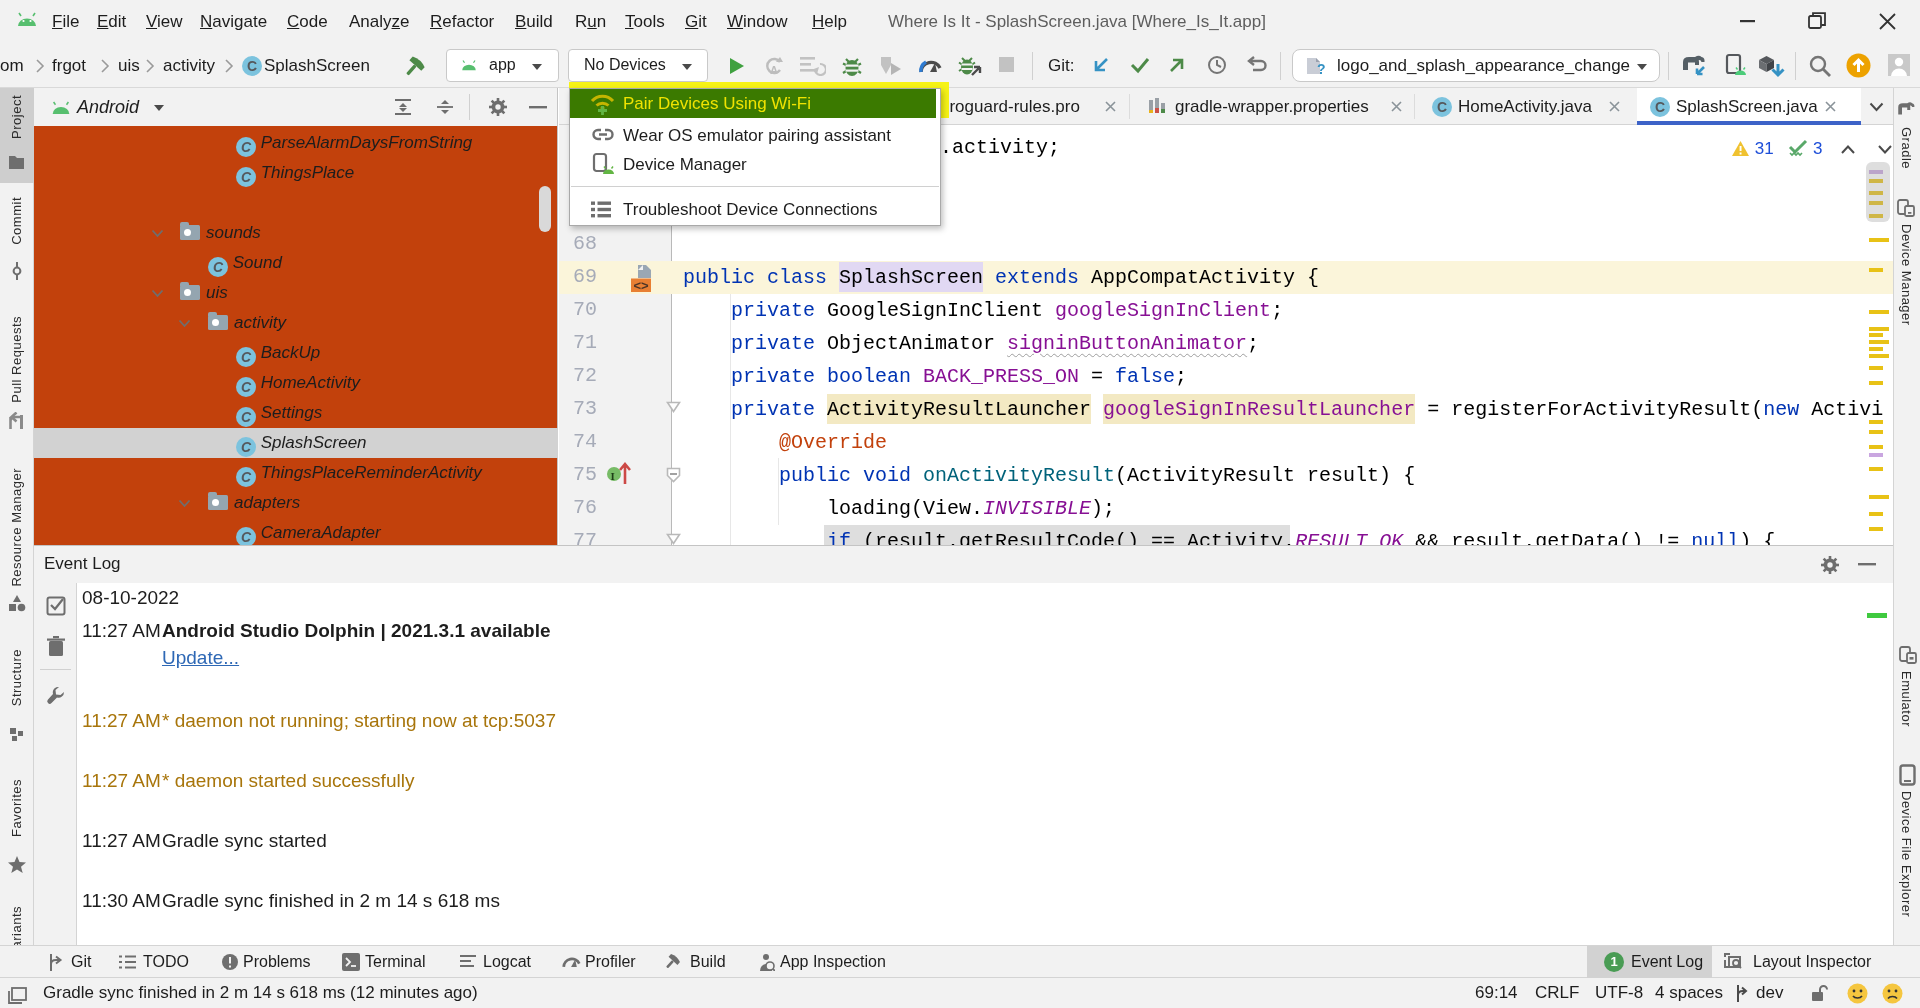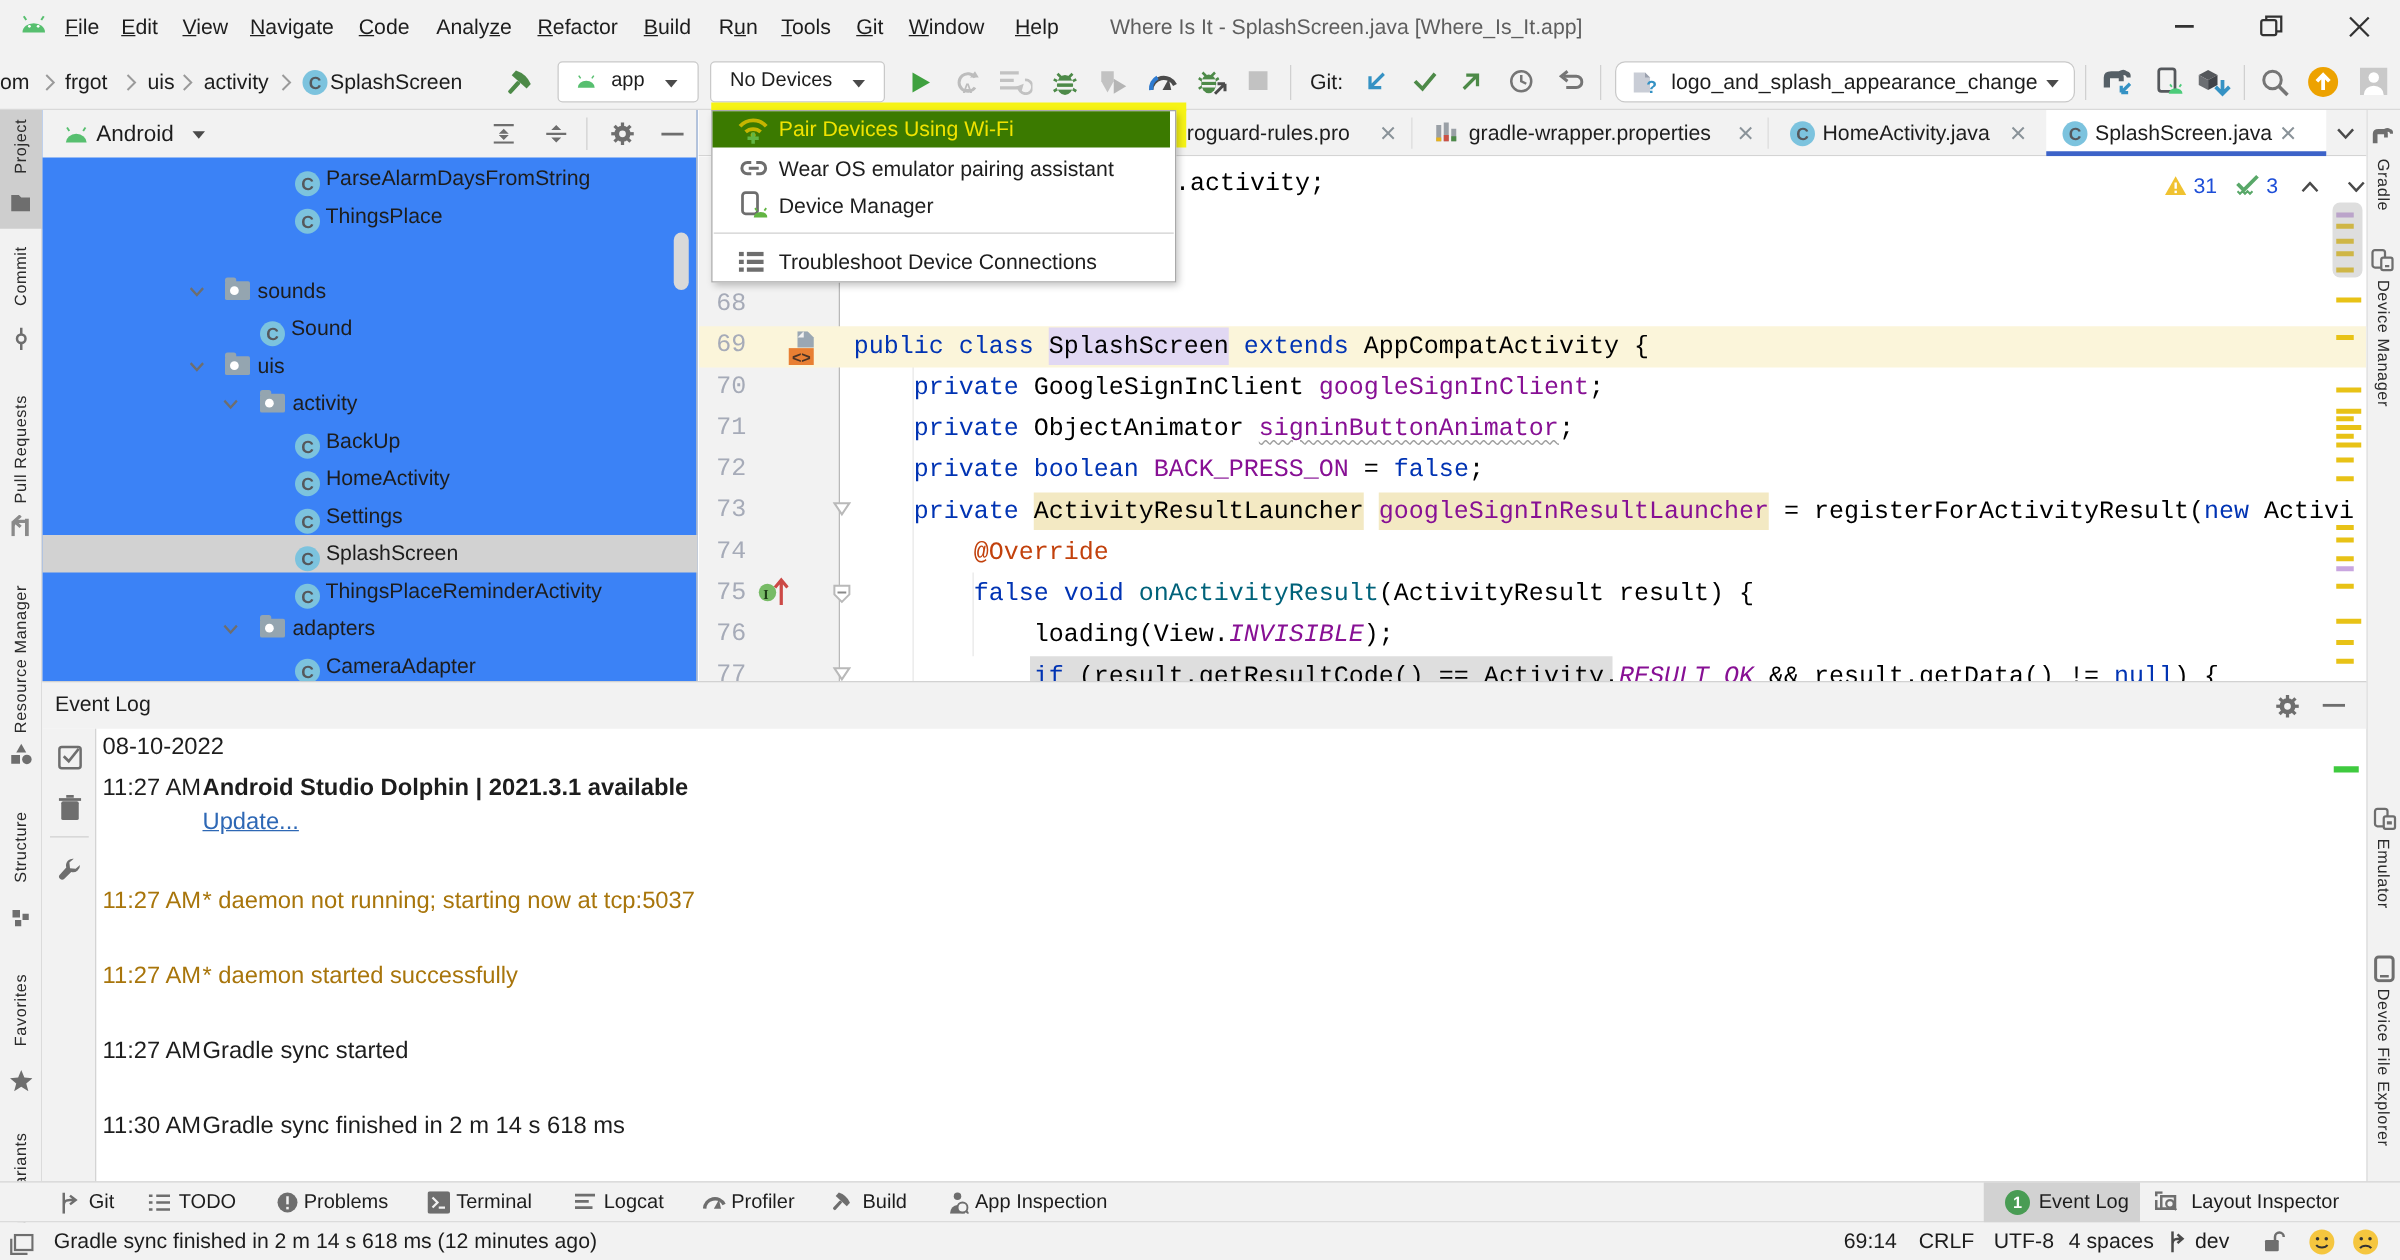--- a/index.html
+++ b/index.html
@@ -13,21 +13,21 @@
 
 #toolbar { left:0; top:44px; width:1920px; height:44px; background:#f2f2f2; border-bottom:1px solid #d9d9d9; }
 .crumb { position:absolute; top:0; height:43px; line-height:43px; font-size:17px; color:#1d1d1d; }
 .tbtn { position:absolute; top:5px; height:33px; background:#fff; border:1px solid #c9c9c9; border-radius:4px; font-size:17px; color:#1d1d1d; }
 
 #lstripe { left:0; top:88px; width:34px; height:857px; background:#f2f2f2; border-right:1px solid #d4d4d4; }
 #rstripe { left:1893px; top:88px; width:27px; height:890px; background:#f2f2f2; border-left:1px solid #d4d4d4; }
 .vlabel-l { position:absolute; writing-mode:vertical-rl; transform:rotate(180deg); font-size:13px; letter-spacing:0.5px; color:#2b2b2b; left:9px; }
 .vlabel-r { position:absolute; writing-mode:vertical-rl; font-size:13px; letter-spacing:0.5px; color:#2b2b2b; left:1899px; }
 
-#project { left:34px; top:88px; width:524px; height:457px; background:#3b82f6; border-right:1px solid #c4c4c4; }
+#project { left:34px; top:88px; width:524px; height:457px; background:#c2410c; border-right:1px solid #c4c4c4;font-style:italic; }
 #projhead { position:absolute; left:0; top:0; width:100%; height:38px; background:#f2f2f2; }
 .trow { position:absolute; left:0; width:524px; height:30px; line-height:30px; font-size:17px; color:#1d1d1d; white-space:nowrap; }
 .cicon { display:inline-block; width:20px; height:20px; border-radius:50%; background:#7cc3de; color:#55585c; font-size:14px; font-weight:bold; text-align:center; line-height:20px; vertical-align:-4px; }
 .tchev { position:absolute; top:11px; }
 .ficon { position:absolute; top:7px; width:20px; height:15px; background:#94a5b0; border-radius:1.5px; }
 .ficon::before { content:""; position:absolute; left:0; top:-3px; width:9px; height:4px; background:#94a5b0; border-radius:2px 2px 0 0; }
 .ficon::after { content:""; position:absolute; left:4px; top:4px; width:7px; height:7px; border-radius:50%; background:#fff; }
 
 #editor { left:559px; top:88px; width:1334px; height:457px; background:#fff; }
 #tabbar { position:absolute; left:0; top:0; width:1334px; height:37px; background:#f2f2f2; border-bottom:1px solid #d4d4d4; }
@@ -444,21 +444,21 @@
       <svg class="abs" style="left:107px;top:408px" width="15" height="14" viewBox="0 0 15 14">
           <path d="M1.5 1.5 h12 l-6 9 z" fill="#fff" stroke="#b9b9b9" stroke-width="1.6"></path>
         </svg>
       <div class="cline" style="top:5.5px;left:381px">.activity;</div>
       <div class="cline" style="top:135.5px"><span class="kw">public class </span>SplashScreen <span class="kw">extends </span>AppCompatActivity {</div>
       <div class="cline" style="top:168.5px">    <span class="kw">private </span>GoogleSignInClient <span class="fld">googleSignInClient</span>;</div>
       <div class="cline" style="top:201.5px">    <span class="kw">private </span>ObjectAnimator <span class="fld wavy">signinButtonAnimator</span>;</div>
       <div class="cline" style="top:234.5px">    <span class="kw">private boolean </span><span class="fld">BACK_PRESS_ON </span>= <span class="kw">false</span>;</div>
       <div class="cline" style="top:267.5px">    <span class="kw">private </span>ActivityResultLauncher <span class="fld">googleSignInResultLauncher </span>= registerForActivityResult(<span class="kw">new</span> Activi</div>
       <div class="cline" style="top:300.5px">        <span class="ann">@Override</span></div>
-      <div class="cline" style="top:333.5px">        <span class="kw">false void </span><span class="mth">onActivityResult</span>(ActivityResult result) {</div>
+      <div class="cline" style="top:333.5px">        <span class="kw">public void </span><span class="mth">onActivityResult</span>(ActivityResult result) {</div>
       <div class="cline" style="top:366.5px">            loading(View.<span class="fld" style="font-style:italic">INVISIBLE</span>);</div>
       <div class="cline" style="top:399.5px">            <span class="kw">if </span>(result.getResultCode() == Activity.<span class="fld" style="font-style:italic">RESULT_OK</span> &amp;&amp; result.getData() != <span class="kw">null</span>) {</div>
       <div class="abs" style="left:1172px;top:13px;height:22px;line-height:22px;font-size:17px;color:#1d4ed8">
         <svg width="19" height="17" viewBox="0 0 19 17" style="vertical-align:-3px">
             <path d="M9.5 1 L18 16 H1 Z" fill="#f0c230"></path>
             <rect x="8.6" y="6" width="1.9" height="5" fill="#fff"></rect>
             <rect x="8.6" y="12.5" width="1.9" height="2" fill="#fff"></rect>
           </svg> 31
         <svg width="20" height="18" viewBox="0 0 20 18" style="vertical-align:-3px;margin-left:10px">
             <path d="M2 8 L7 13 L18 2" stroke="#59a869" stroke-width="3" fill="none"></path>

